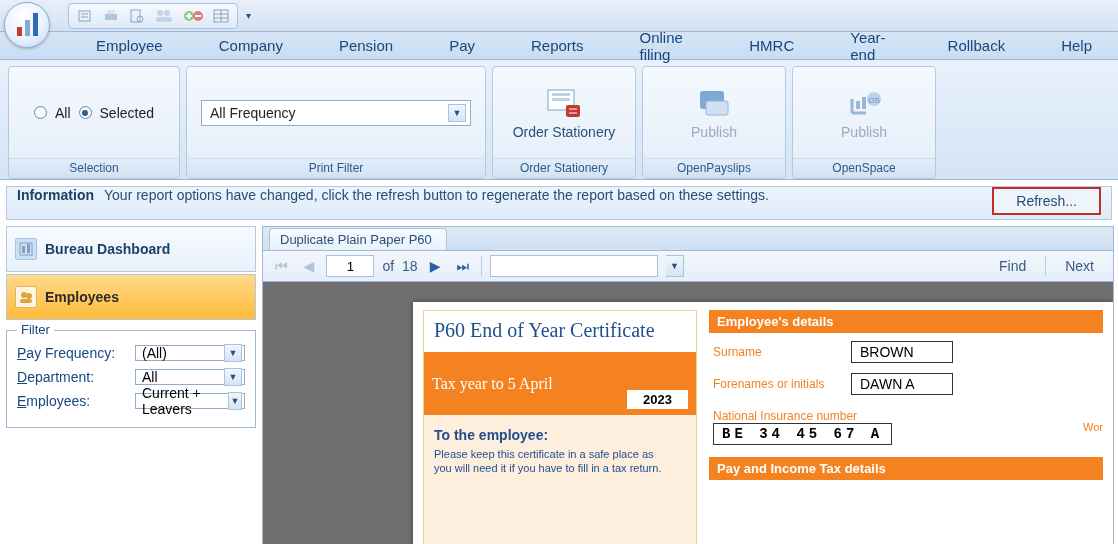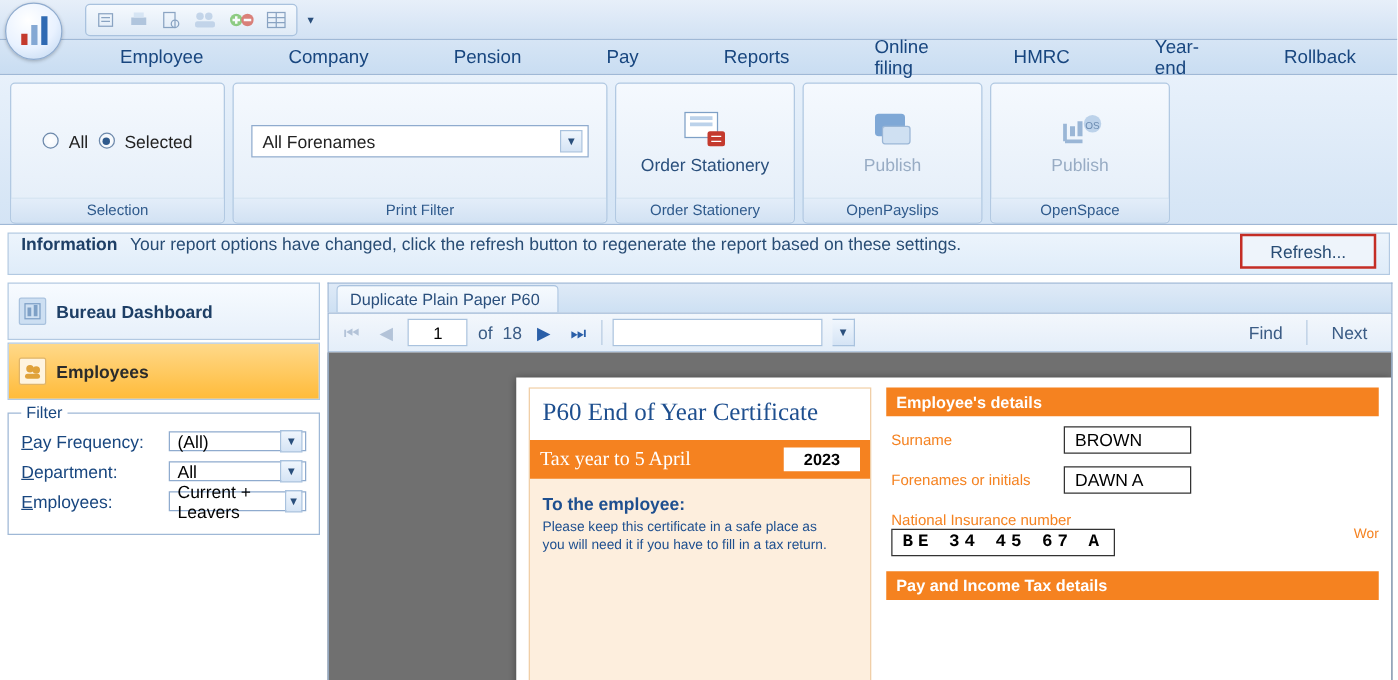--- a/index.html
+++ b/index.html
@@ -30,21 +30,21 @@
     border: 1px solid #a9c2de; border-radius: 4px;
     display: flex; align-items: center; padding: 0 8px; gap: 10px; margin-left: 12px;
   }
   .qat-panel svg, .qat-panel .glyph { opacity: .75; }
   .qat-chevron { margin-left: 8px; color: #2a4f7c; font-size: 10px; }
   
   
   .ribbon-tabs {
     height: 28px; background: linear-gradient(#d6e5f5, #c9ddf2);
     border-bottom: 1px solid #9fb8d6;
-    display: flex; align-items: center; padding-left: 70px; gap: 16px;
+    display: flex; align-items: center; padding-left: 70px; gap: 4px;
     color: #18467f; font-size: 15px;
   }
   .ribbon-tab { padding: 4px 26px; cursor: default; }
   
   
   .ribbon {
     height: 120px; background: linear-gradient(#e8f1fb, #d4e4f5);
     border-bottom: 1px solid #9fb8d6;
     display: flex; padding: 6px 8px 0 8px; gap: 6px;
   }
@@ -133,21 +133,21 @@
   
   .p60-left {
     width: 274px; background: #fdeedd; border: 1px solid #f0cfa8;
     display: flex; flex-direction: column;
   }
   .p60-title { color: #1e4f8f; font-family: Georgia, serif; font-size: 20px; padding: 8px 10px 10px; background: #fff; }
   .p60-tax {
     background: #f58220; color: #fff; font-family: Georgia, serif; font-size: 16px;
     display: flex; align-items: center; justify-content: space-between; padding: 6px 8px;
   }
-  .p60-tax .yearbox { background: #fff; color: #000; font-family: Arial, sans-serif; font-size: 13px; font-weight: 700; padding: 2px 16px; }
+  .p60-tax .yearbox { background: #fff; color: #000; font-family: Arial, sans-serif; font-size: 13px; font-weight: 700; padding: 2px 16px; margin-top: 32px; }
   .p60-sub { padding: 12px 10px 4px; }
   .p60-sub .toemp { color: #1e4f8f; font-weight: 700; font-size: 14px; margin-bottom: 4px; }
   .p60-sub .small { color: #1e4f8f; font-size: 11px; line-height: 1.3; }
   
   .p60-right { flex: 1; display: flex; flex-direction: column; gap: 4px; }
   .orange-head { background: #f58220; color: #fff; font-size: 13px; font-weight: 700; padding: 4px 8px; }
   .field-row { display: flex; align-items: center; gap: 8px; margin: 4px 0 2px 4px; }
   .field-lbl { color: #f58220; font-size: 12px; width: 130px; }
   .field-box { border: 1px solid #333; background: #fff; padding: 2px 8px; font-size: 14px; min-width: 102px; white-space: nowrap; }
   .ni-box { letter-spacing: 4px; font-family: "Courier New", monospace; font-weight: 600; min-width: 170px; }
@@ -216,21 +216,21 @@
       <span>All</span>
       <span class="radio checked"></span>
       <span>Selected</span>
     </div>
     <div class="rgroup-label">Selection</div>
   </div>
 
   <div class="rgroup printfilter-group">
     <div class="rgroup-body">
       <div class="combo">
-        <span>All Forenames</span>
+        <span>All Frequency</span>
         <span class="dd">▼</span>
       </div>
     </div>
     <div class="rgroup-label">Print Filter</div>
   </div>
 
   <div class="rgroup">
     <div class="rgroup-body">
       <div class="big-btn">
         <div class="bicon">

